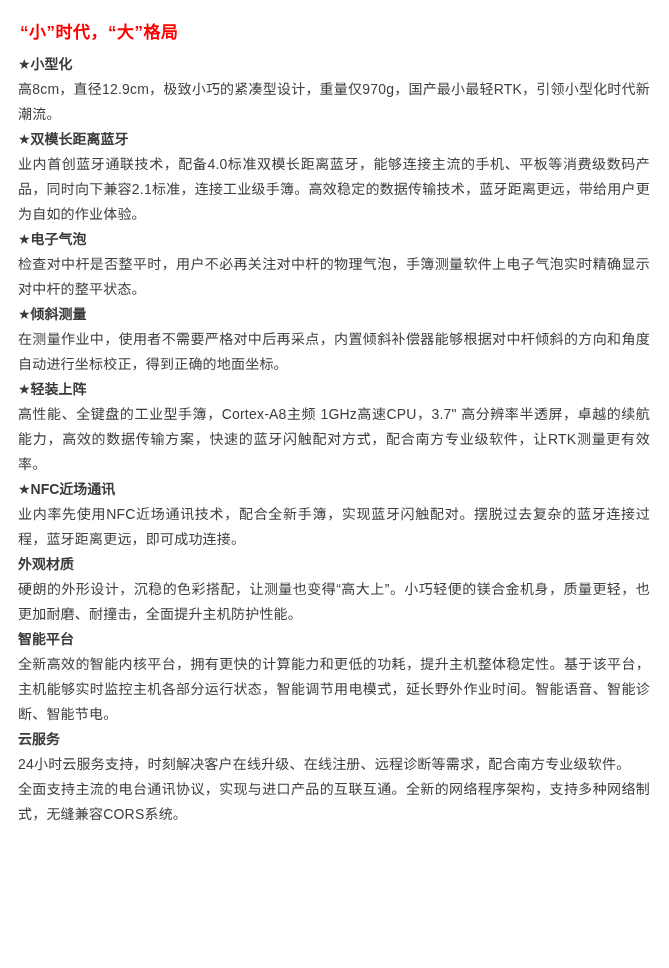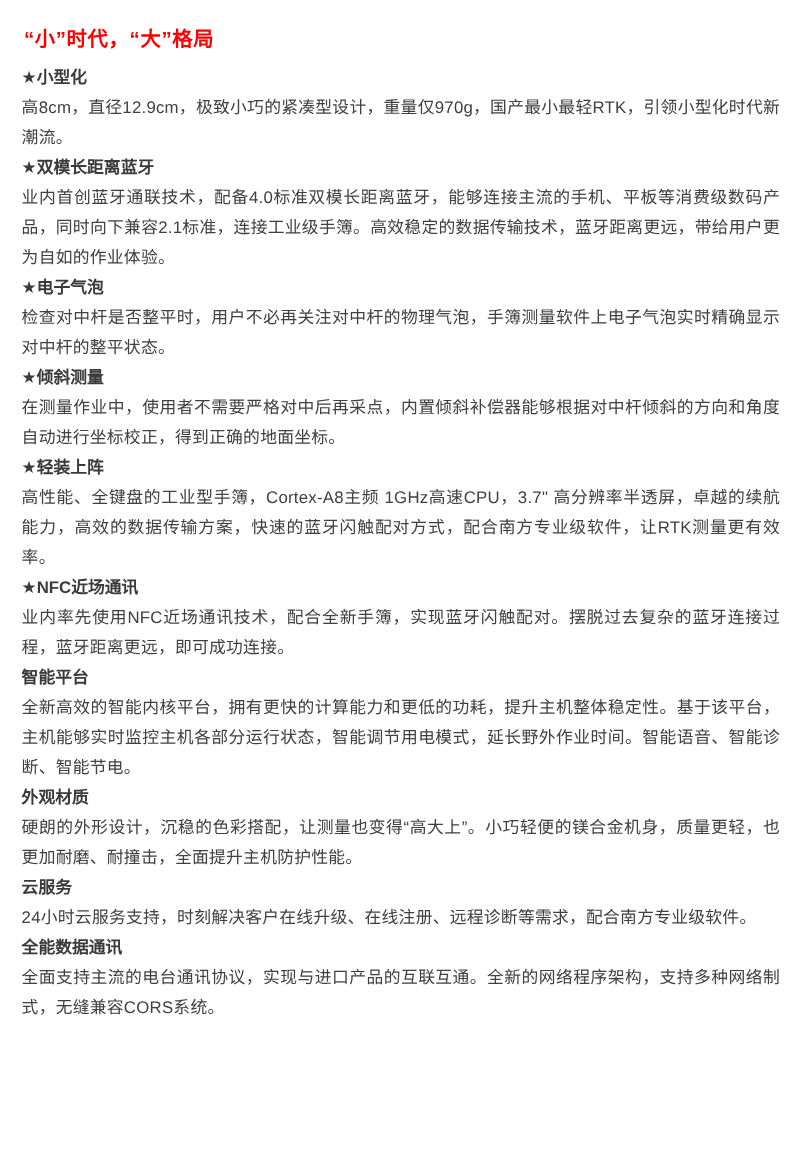--- a/index.html
+++ b/index.html
@@ -79,31 +79,30 @@
     <p class="feature-body">高性能、全键盘的工业型手簿，Cortex-A8主频 1GHz高速CPU，3.7" 高分辨率半透屏，卓越的续航能力，高效的数据传输方案，快速的蓝牙闪触配对方式，配合南方专业级软件，让RTK测量更有效率。</p>
   </section>
 
   <section>
     <h2 class="feature-title">★NFC近场通讯</h2>
     <p class="feature-body">业内率先使用NFC近场通讯技术，配合全新手簿，实现蓝牙闪触配对。摆脱过去复杂的蓝牙连接过程，蓝牙距离更远，即可成功连接。</p>
   </section>
 
 
   <section>
-    <h2 class="feature-title">智能平台</h2>
-    <p class="feature-body">全新高效的智能内核平台，拥有更快的计算能力和更低的功耗，提升主机整体稳定性。基于该平台，主机能够实时监控主机各部分运行状态，智能调节用电模式，延长野外作业时间。智能语音、智能诊断、智能节电。</p>
+    <h2 class="feature-title">外观材质</h2>
+    <p class="feature-body">硬朗的外形设计，沉稳的色彩搭配，让测量也变得“高大上”。小巧轻便的镁合金机身，质量更轻，也更加耐磨、耐撞击，全面提升主机防护性能。</p>
   </section>
 
   <section>
-    <h2 class="feature-title">外观材质</h2>
-    <p class="feature-body">硬朗的外形设计，沉稳的色彩搭配，让测量也变得“高大上”。小巧轻便的镁合金机身，质量更轻，也更加耐磨、耐撞击，全面提升主机防护性能。</p>
+    <h2 class="feature-title">智能平台</h2>
+    <p class="feature-body">全新高效的智能内核平台，拥有更快的计算能力和更低的功耗，提升主机整体稳定性。基于该平台，主机能够实时监控主机各部分运行状态，智能调节用电模式，延长野外作业时间。智能语音、智能诊断、智能节电。</p>
   </section>
 
   <section>
     <h2 class="feature-title">云服务</h2>
     <p class="feature-body">24小时云服务支持，时刻解决客户在线升级、在线注册、远程诊断等需求，配合南方专业级软件。</p>
   </section>
 
   <section>
-    <h2 class="feature-title">全能数据通讯</h2>
     <p class="feature-body">全面支持主流的电台通讯协议，实现与进口产品的互联互通。全新的网络程序架构，支持多种网络制式，无缝兼容CORS系统。</p>
   </section>
 </div>
 
 </body></html>

